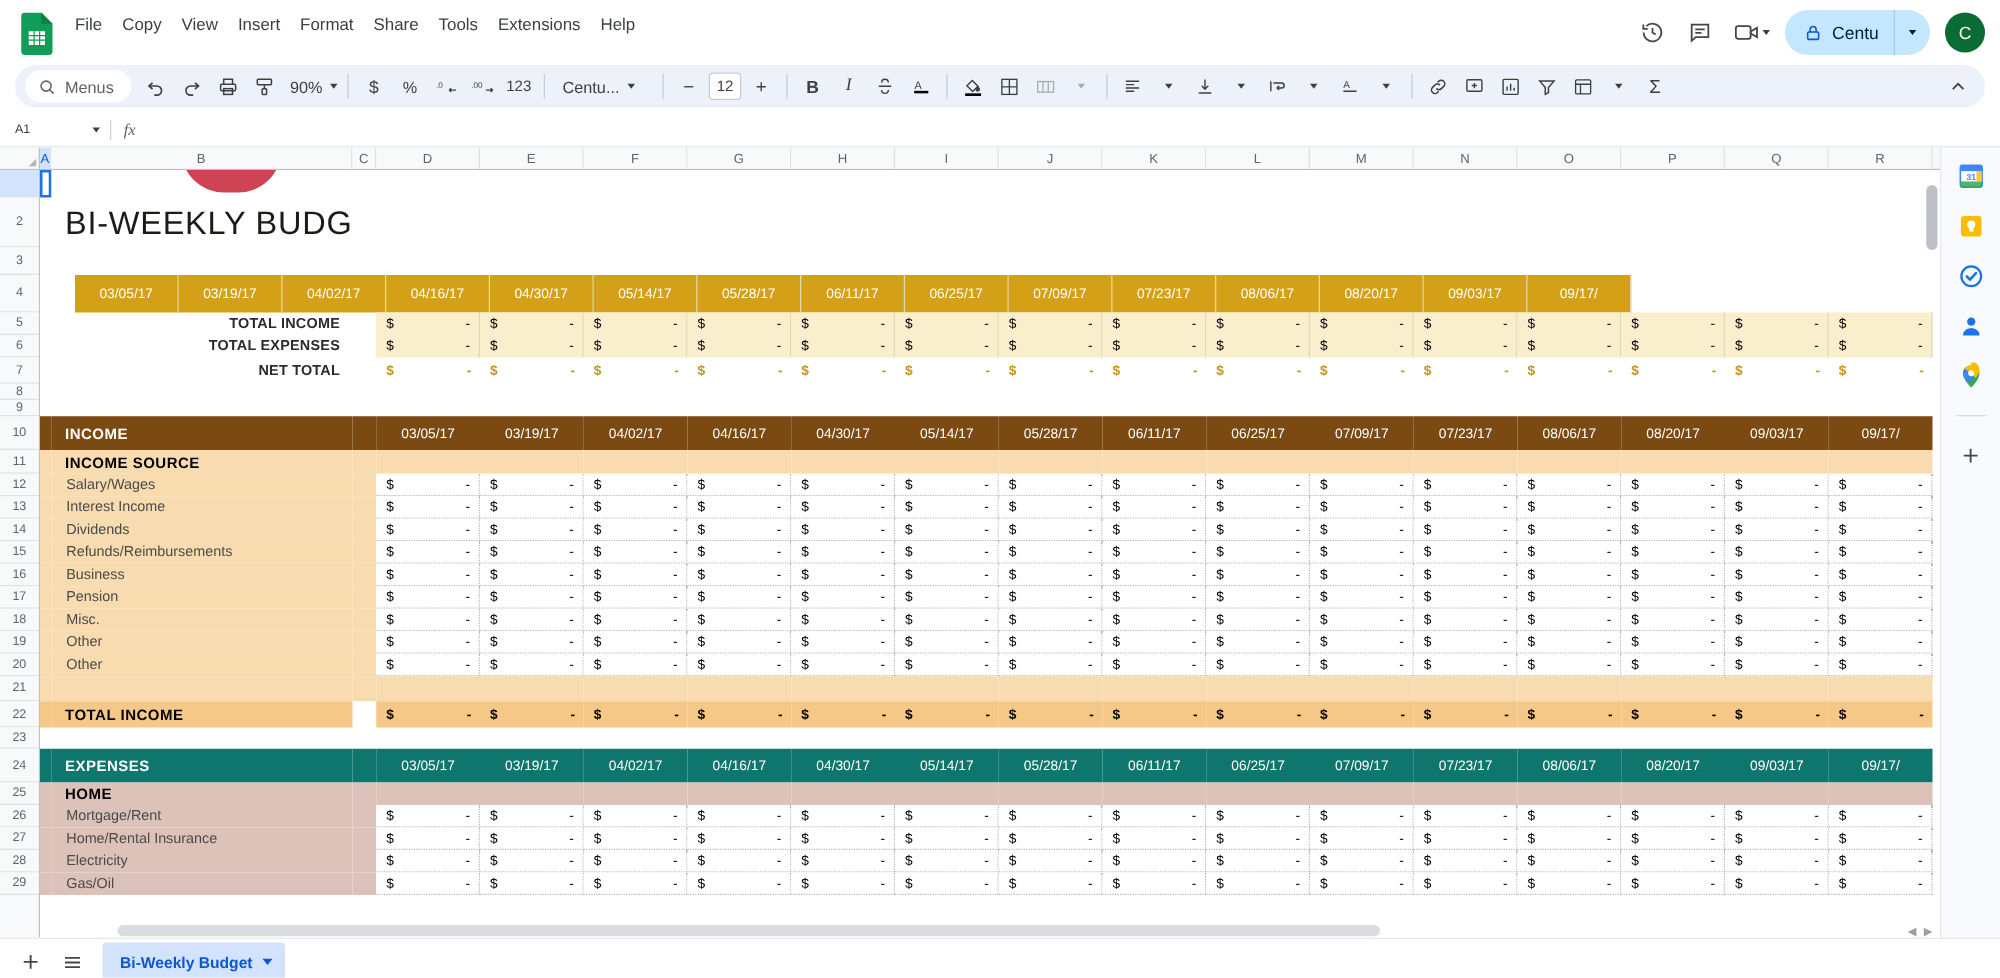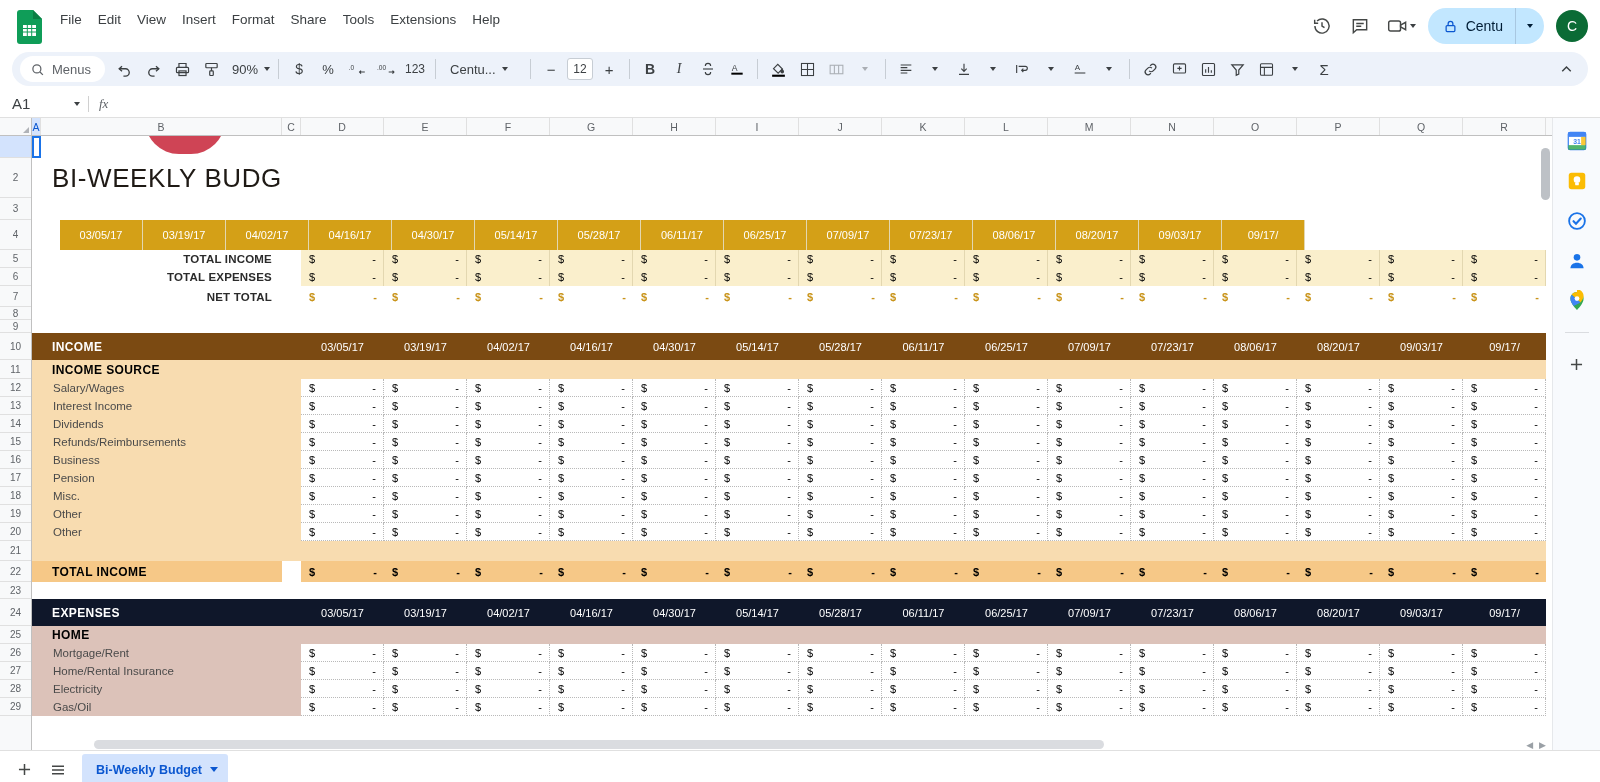--- a/index.html
+++ b/index.html
@@ -43,21 +43,21 @@
   .font-box { display: flex; align-items: center; gap: 6px; cursor: pointer; padding: 0 2px 0 8px; height: 28px; border-radius: 4px; min-width: 82px; }
   .font-name { font-size: 13px; color: #3c4043; white-space: nowrap; overflow: hidden; }
   .size-box { display: flex; align-items: center; gap: 2px; }
   .size-input { width: 26px; height: 22px; border: 1px solid #c7cdd4; border-radius: 3px; background: #fff; font-size: 12px; text-align: center; color: #3c4043; font-family: inherit; }
   .tb-collapse { position: absolute; right: 8px; }
   .caret { width: 0; height: 0; border-left: 3.5px solid transparent; border-right: 3.5px solid transparent; border-top: 4px solid #3c4043; }
 
   
   .formula-bar { height: 28px; display: flex; align-items: center; border-bottom: 1px solid #e0e0e0; background: #fff; margin-top: 4px; }
   .namebox { width: 88px; height: 100%; display: flex; align-items: center; justify-content: space-between; padding: 0 8px 0 12px; cursor: pointer; }
-  .namebox-text { font-size: 15px; color: #3c4043; }
+  .namebox-text { font-size: 10px; color: #3c4043; }
   .fb-sep { width: 1px; height: 16px; background: #d0d0d0; }
   .fx { padding: 0 10px; font-size: 13px; color: #5f6368; font-style: italic; font-family: "Liberation Serif", serif; }
   .fb-input { flex: 1; height: 100%; border: none; outline: none; font-size: 12.5px; color: #3c4043; font-family: inherit; background: transparent; }
 
   
   .work-area { display: flex; height: 632px; position: relative; }
   .grid-wrap { flex: 1; position: relative; overflow: hidden; background: #fff; }
 
   .col-header { display: flex; height: 18px; background: #f8f9fa; border-bottom: 1px solid #c0c0c0; position: relative; z-index: 5; }
   .corner { width: 32px; flex: none; border-right: 1px solid #c0c0c0; background: #f8f9fa; position: relative; }
@@ -85,21 +85,21 @@
   .w-c { width: 19px; }
   .w-date { width: 83px; }
 
   
   .f-white { background: #fff; }
   .f-gold { background: #d4a017; color: #fff; }
   .f-cream { background: #faefcc; }
   .f-peach { background: #f8dcb0; }
   .f-orange { background: #f6c887; }
   .f-brown { background: #7b4a12; color: #fff; }
-  .f-terra { background: #0f172a; color: #fff; }
+  .f-terra { background: #0f766e; color: #fff; }
   .f-rose { background: #dcc2b9; }
   .tx-gold { color: #c9941a; }
   .lbl-right { justify-content: flex-end; padding-right: 10px; font-weight: bold; font-size: 11.5px; color: #2b2b2b; letter-spacing: .2px; }
   .lbl-left { padding-left: 12px; font-size: 11.5px; color: #4a4a4a; }
   .sec-title { padding-left: 11px; font-weight: bold; font-size: 12px; letter-spacing: .4px; }
   .date-cell { justify-content: center; font-size: 11px; }
   .dotted-b { border-bottom: 1px dotted #b9b9b9; }
   .dotted-r { border-right: 1px dotted #b9b9b9; }
   .solid-r { border-right: 1px solid #e3d7b0; }
   .big-title { font-size: 26px; color: #1f1a15; letter-spacing: .6px; padding-left: 11px; font-weight: 500; }
@@ -137,21 +137,21 @@
       <path d="M17 0H4a3 3 0 0 0-3 3v28a3 3 0 0 0 3 3h19a3 3 0 0 0 3-3V9z" fill="#0f9d58"></path>
       <path d="M17 0l9 9h-9z" fill="#0b7f45"></path>
       <rect x="7" y="15" width="13" height="11" fill="#fff"></rect>
       <path d="M7 18.5h13M7 22h13M11.3 15v11M15.7 15v11" stroke="#0f9d58" stroke-width="1"></path>
     </svg>
   </div>
 
   <div class="title-block">
     <div class="menu-row">
       <span class="menu-item">File</span>
-      <span class="menu-item">Edit</span>
+      <span class="menu-item">Copy</span>
       <span class="menu-item">View</span>
       <span class="menu-item">Insert</span>
       <span class="menu-item">Format</span>
       <span class="menu-item">Share</span>
       <span class="menu-item">Tools</span>
       <span class="menu-item">Extensions</span>
       <span class="menu-item">Help</span>
     </div>
   </div>
 

